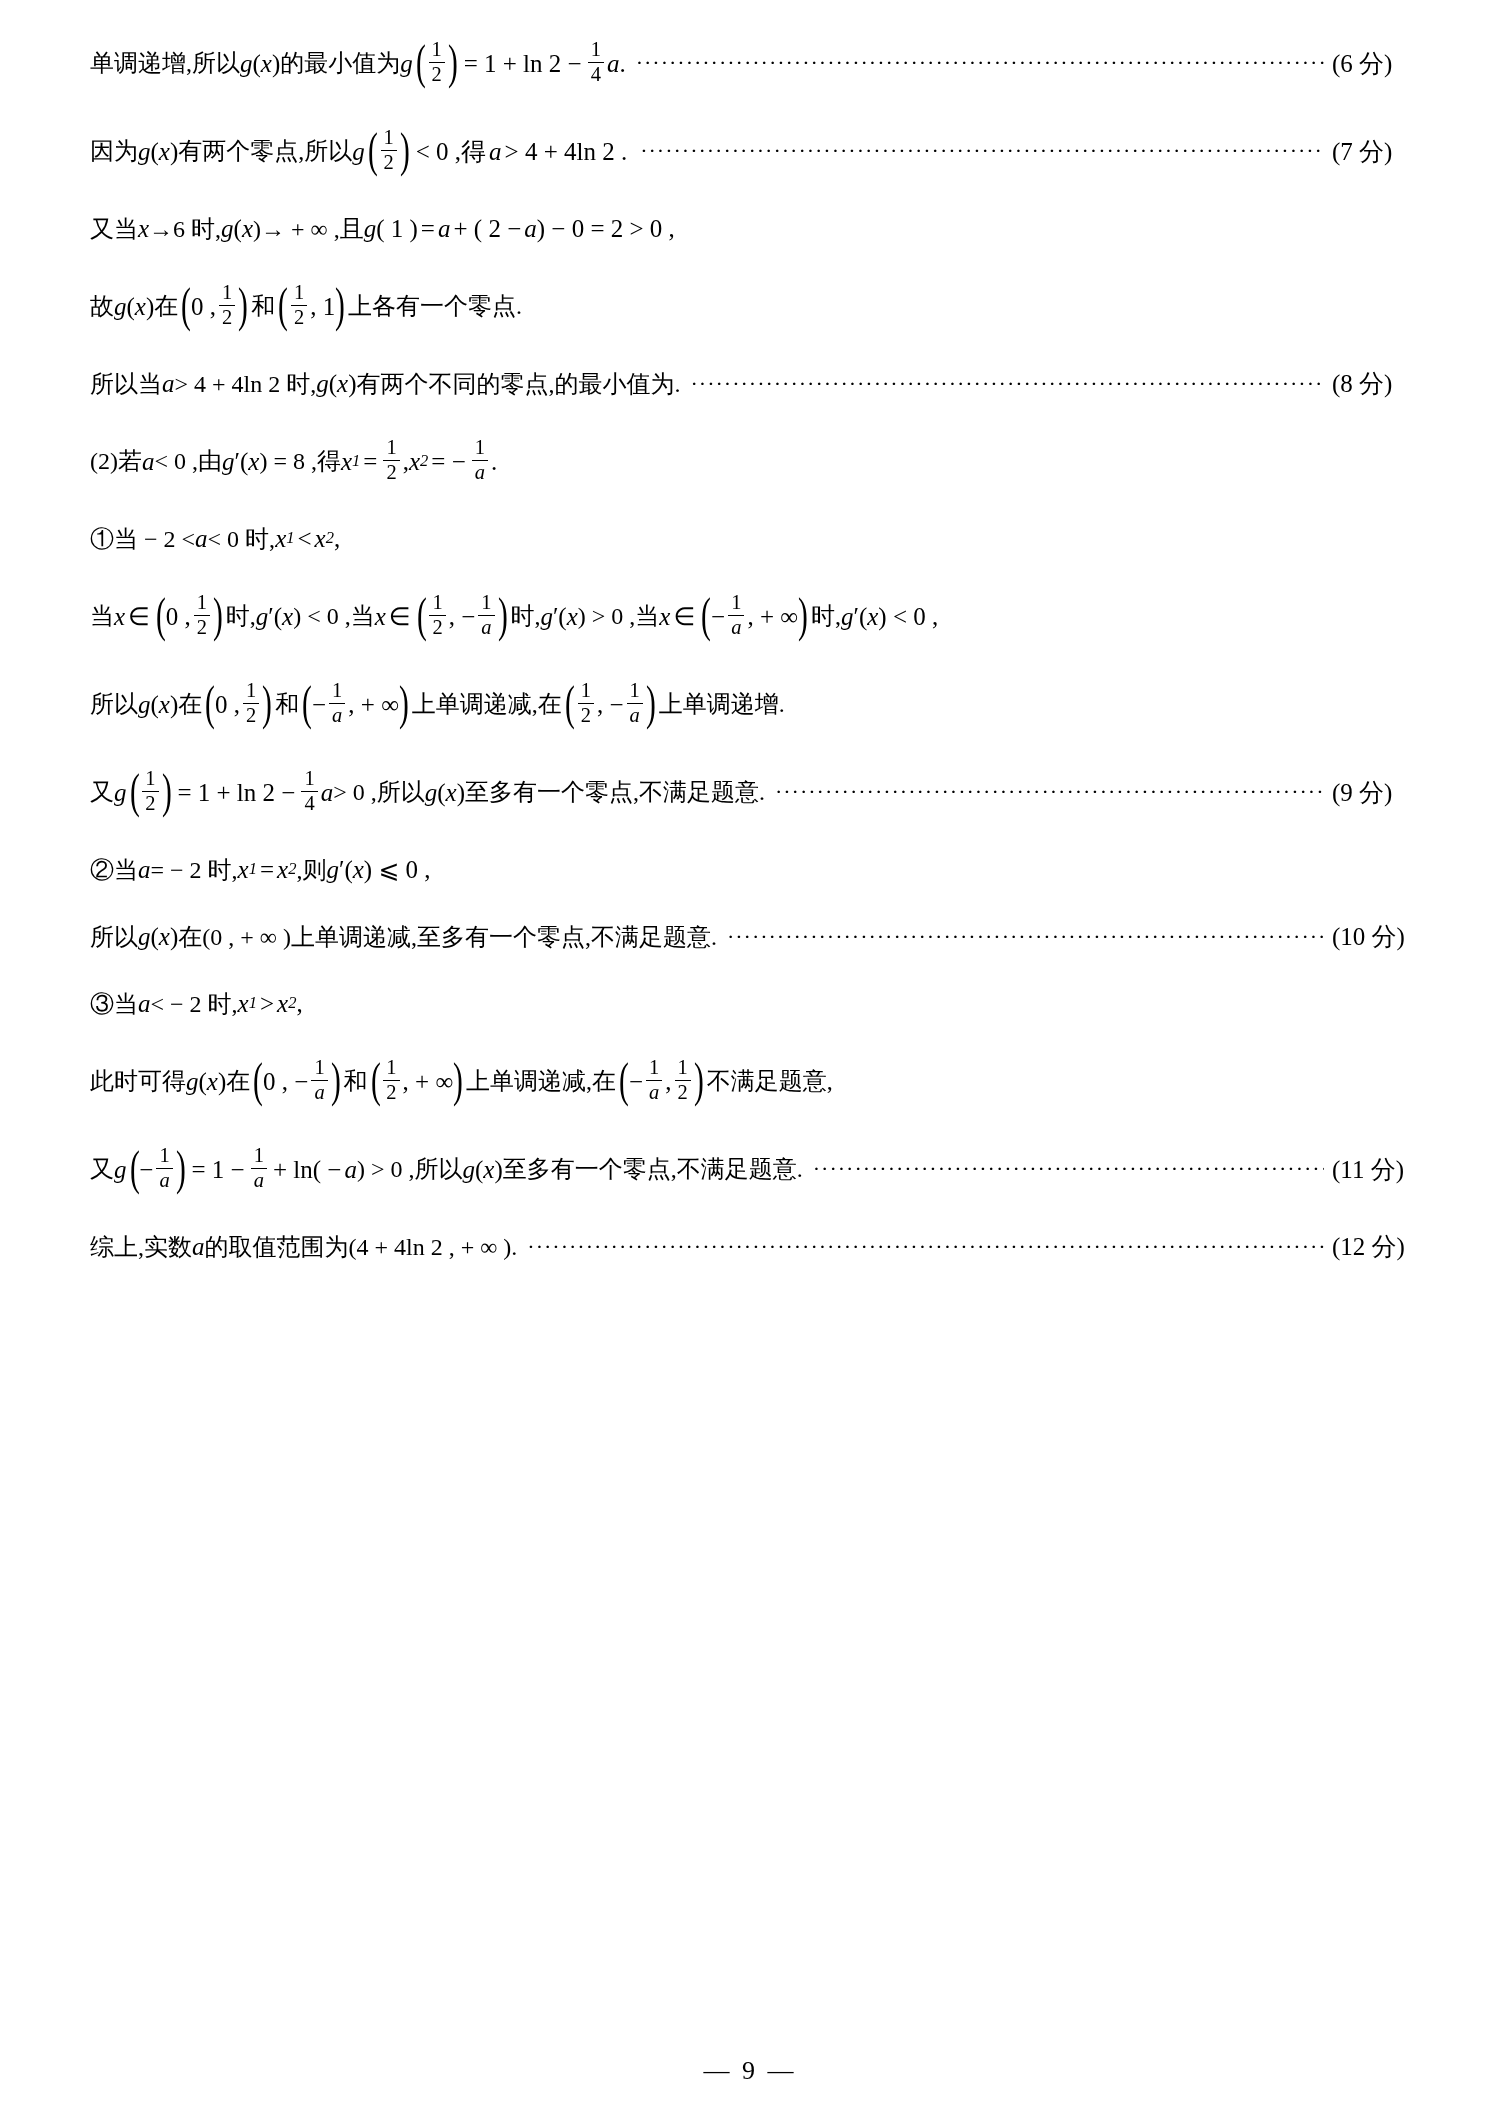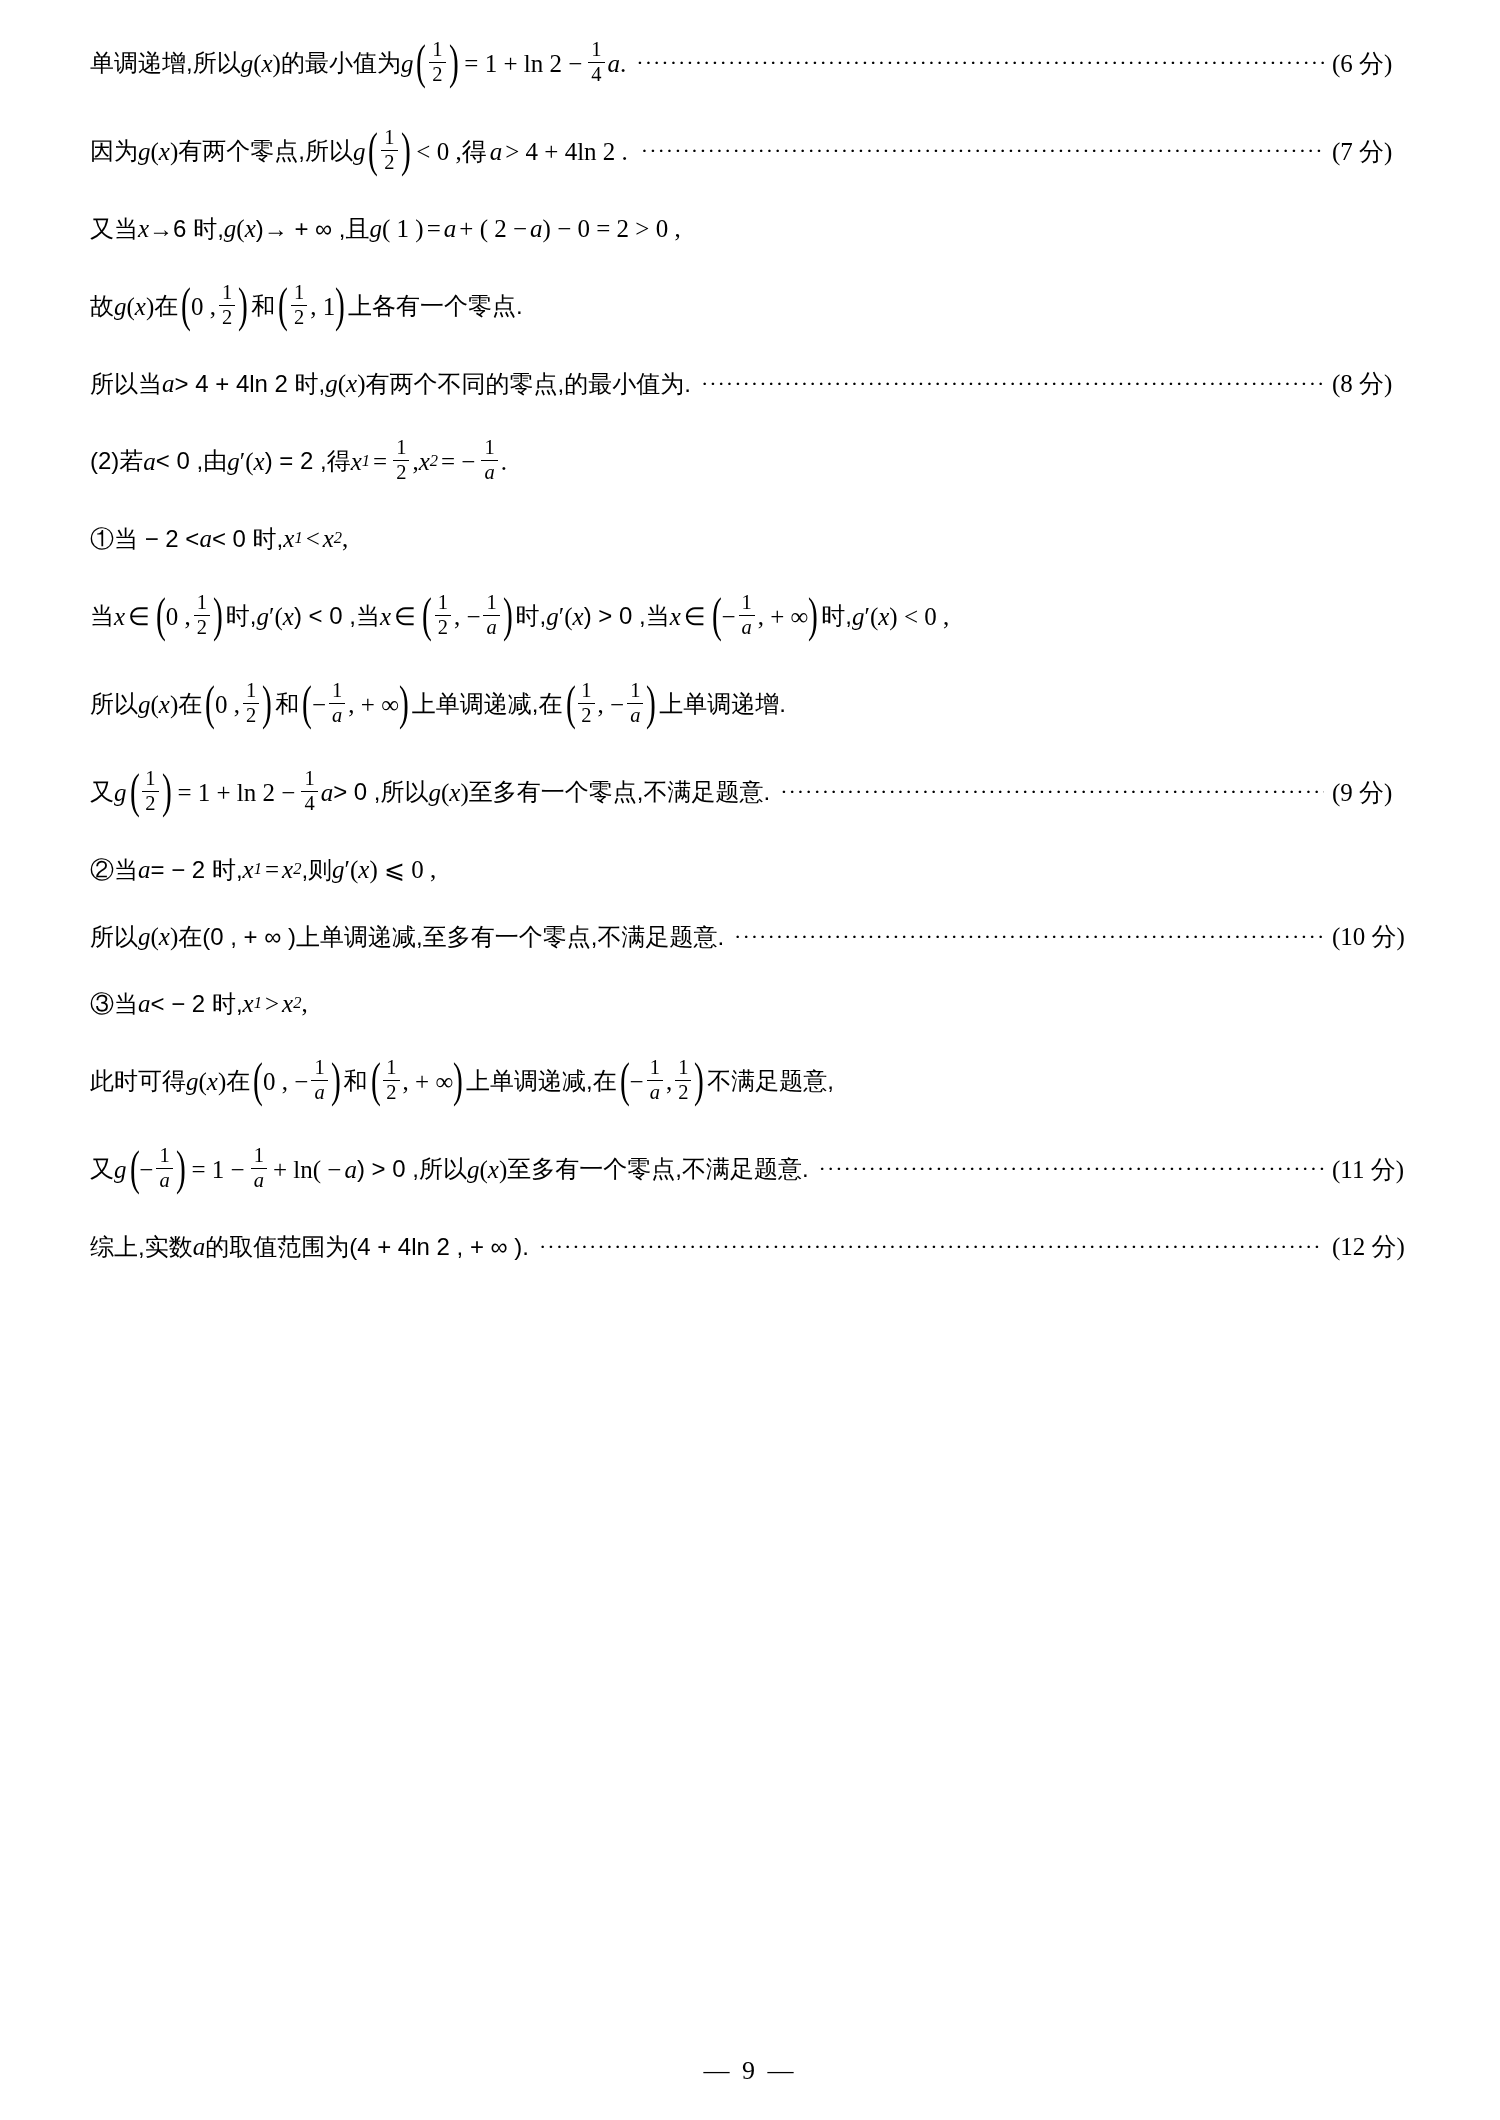--- a/index.html
+++ b/index.html
@@ -83,21 +83,21 @@
   .pl, .pr {
     font-size: 1.9em;
     font-weight: 300;
     line-height: 0.75;
     transform: scaleX(0.62);
     display: inline-block;
     font-family: "Liberation Serif", serif;
   }
   .pl { margin-right: -3px; }
   .pr { margin-left: -3px; }
-  .cjk { font-family: Liberation Sans, sans-serif; font-size: 24px; }
+  .cjk { font-family: Liberation Serif, serif; font-size: 24px; }
   .txt { font-family: "Liberation Serif", serif; }
   .pagenum {
     position: absolute;
     left: 0;
     right: 0;
     bottom: 34px;
     text-align: center;
     font-size: 26px;
     letter-spacing: 3px;
     color: #000;
@@ -228,21 +228,21 @@
   </div>
 
   <div class="line noleader">
     <span class="content">
       <span class="cjk">(2)若</span>
       <span class="it">a</span>
       <span class="cjk">&lt; 0 ,由</span>
       <span class="it">g</span>
       <span class="txt">′(</span>
       <span class="it">x</span>
-      <span class="cjk">) = 2 ,得</span>
+      <span class="cjk">) = 8 ,得</span>
       <span class="it">x</span>
       <span class="sub">1</span>
       <span class="txt op">=</span>
       <span class="frac">
         <span class="num">1</span>
         <span class="den">2</span>
       </span>
       <span class="txt">,</span>
       <span class="it">x</span>
       <span class="sub">2</span>

